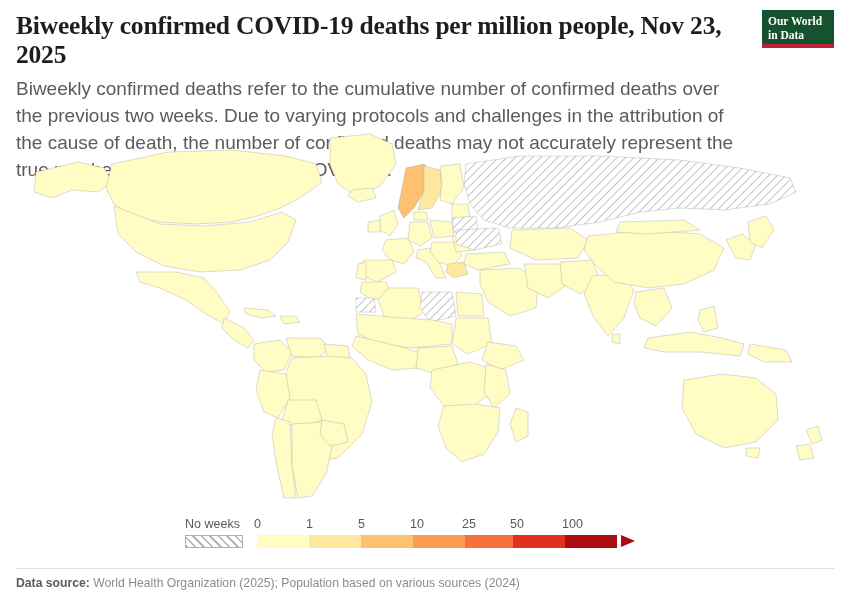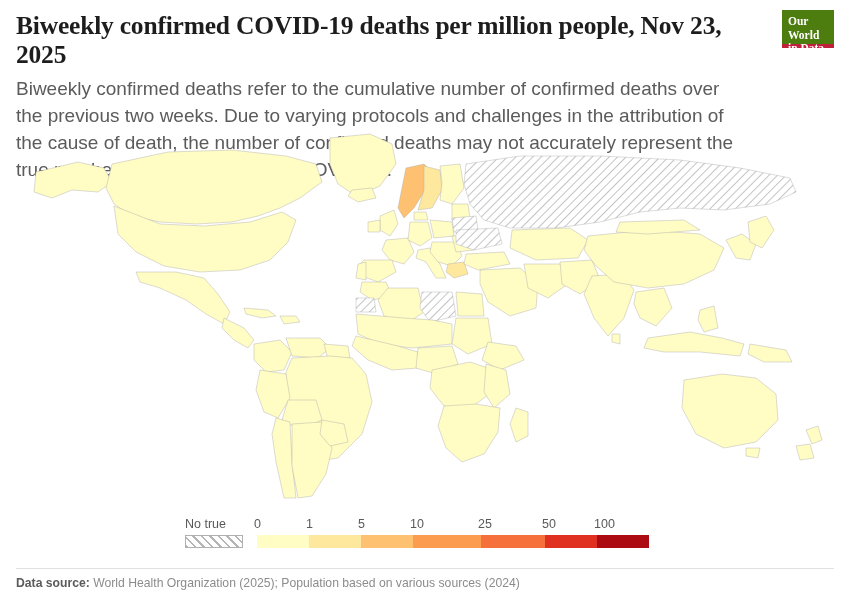--- a/index.html
+++ b/index.html
@@ -38,22 +38,22 @@
     font-size: 19px;
     line-height: 1.42;
     color: #5b5b5b;
     max-width: 732px;
   }
 
   
   .owid-logo {
     position: absolute;
     right: 16px; top: 10px;
-    width: 52px; height: 38px;
-    background: #4d7c0f;
+    width: 72px; height: 38px;
+    background: #14532d;
     color: #ffffff;
     font-family: "Liberation Serif", serif;
     font-weight: bold;
     font-size: 11.5px;
     line-height: 1.18;
     padding: 5px 6px 0 6px;
     border-bottom: 4px solid #c0203a;
   }
 
   
@@ -238,36 +238,36 @@
         <path class="country" fill="#fffcc4" d="M684,268 L722,262 L756,266 L776,282 L778,308 L756,330 L724,336 L696,322 L682,296 Z"></path>
         <path class="country" fill="#fffcc4" d="M746,336 L760,336 L758,346 L746,344 Z"></path>
         <path class="country" fill="#fffcc4" d="M806,318 L818,314 L822,328 L812,332 Z"></path>
         <path class="country" fill="#fffcc4" d="M796,334 L810,332 L814,346 L800,348 Z"></path>
       </g>
     </svg>
   </div>
 
   <div class="legend">
     <div class="legend-inner">
-      <div class="nodata-label">No true</div>
+      <div class="nodata-label">No weeks</div>
       <div class="nodata-swatch" style="background-image: repeating-linear-gradient(45deg, #b5b5b5 0 1.5px, #ffffff 1.5px 6px);"></div>
       <div class="bins" id="legend-bins">
           <div class="bin" style="width: 52px; background: rgb(255, 252, 196);">
             <span class="bin-tick">0</span>
           </div>
           <div class="bin" style="width: 52px; background: rgb(254, 232, 158);">
             <span class="bin-tick">1</span>
           </div>
           <div class="bin" style="width: 52px; background: rgb(253, 193, 113);">
             <span class="bin-tick">5</span>
           </div>
-          <div class="bin" style="width: 68px; background: rgb(252, 156, 79);">
+          <div class="bin" style="width: 52px; background: rgb(252, 156, 79);">
             <span class="bin-tick">10</span>
           </div>
-          <div class="bin" style="width: 64px; background: rgb(245, 112, 58);">
+          <div class="bin" style="width: 48px; background: rgb(245, 112, 58);">
             <span class="bin-tick">25</span>
           </div>
           <div class="bin" style="width: 52px; background: rgb(224, 48, 31);">
             <span class="bin-tick">50</span>
           </div>
           <div class="bin" style="width: 52px; background: rgb(173, 11, 18);">
             <span class="bin-tick">100</span>
           </div>
         </div>
     <div class="arrow-tip" style="left: 436px; border-left: 14px solid rgb(173, 11, 18);"></div>

